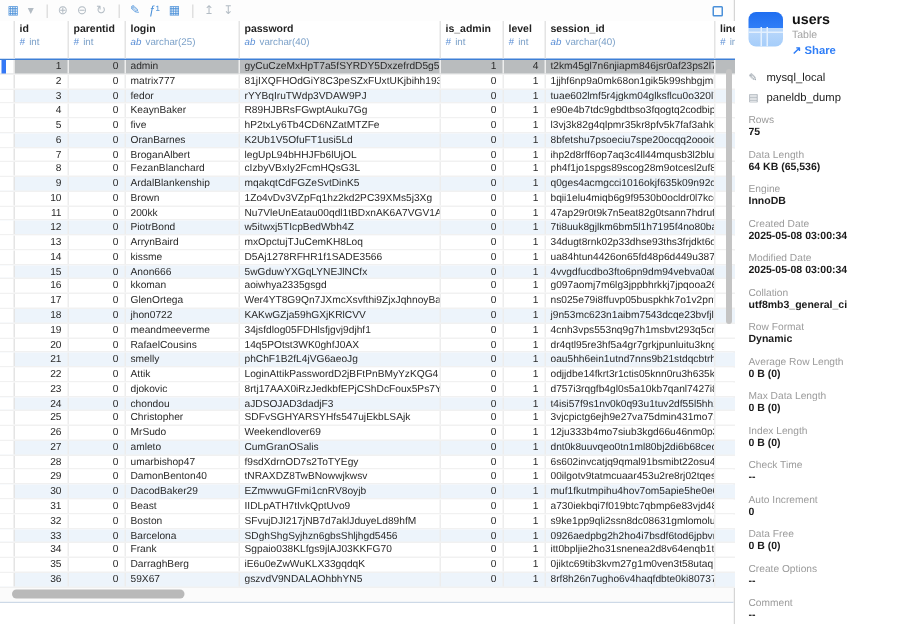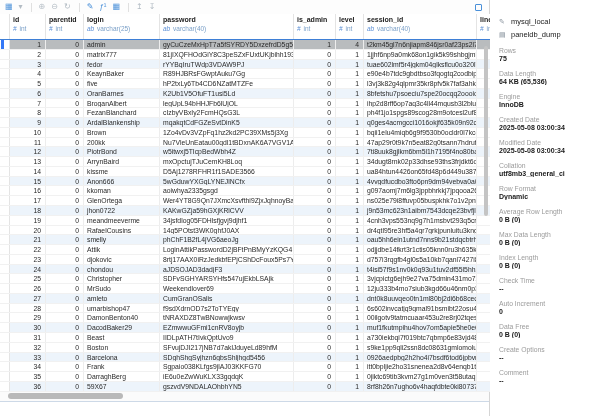--- a/index.html
+++ b/index.html
@@ -534,20 +534,28 @@
       <div class="vscroll"></div>
     </div>
 
     <div class="hscroll">
       <div class="hthumb"></div>
     </div>
     <div class="bottom-strip"></div>
   </div>
 
   <div class="panel">
+    <div class="phead">
+      <div class="app-icon"></div>
+      <div>
+        <div class="ptitle">users</div>
+        <div class="psub">Table</div>
+        <div class="pshare"><span>↗</span> <span>Share</span></div>
+      </div>
+    </div>
 
     <div class="conn">
       <span class="cicon">✎</span>
       <span>mysql_local</span>
     </div>
     <div class="conn" style="margin-top:4px">
       <span class="cicon">▤</span>
       <span>paneldb_dump</span>
     </div>
 

